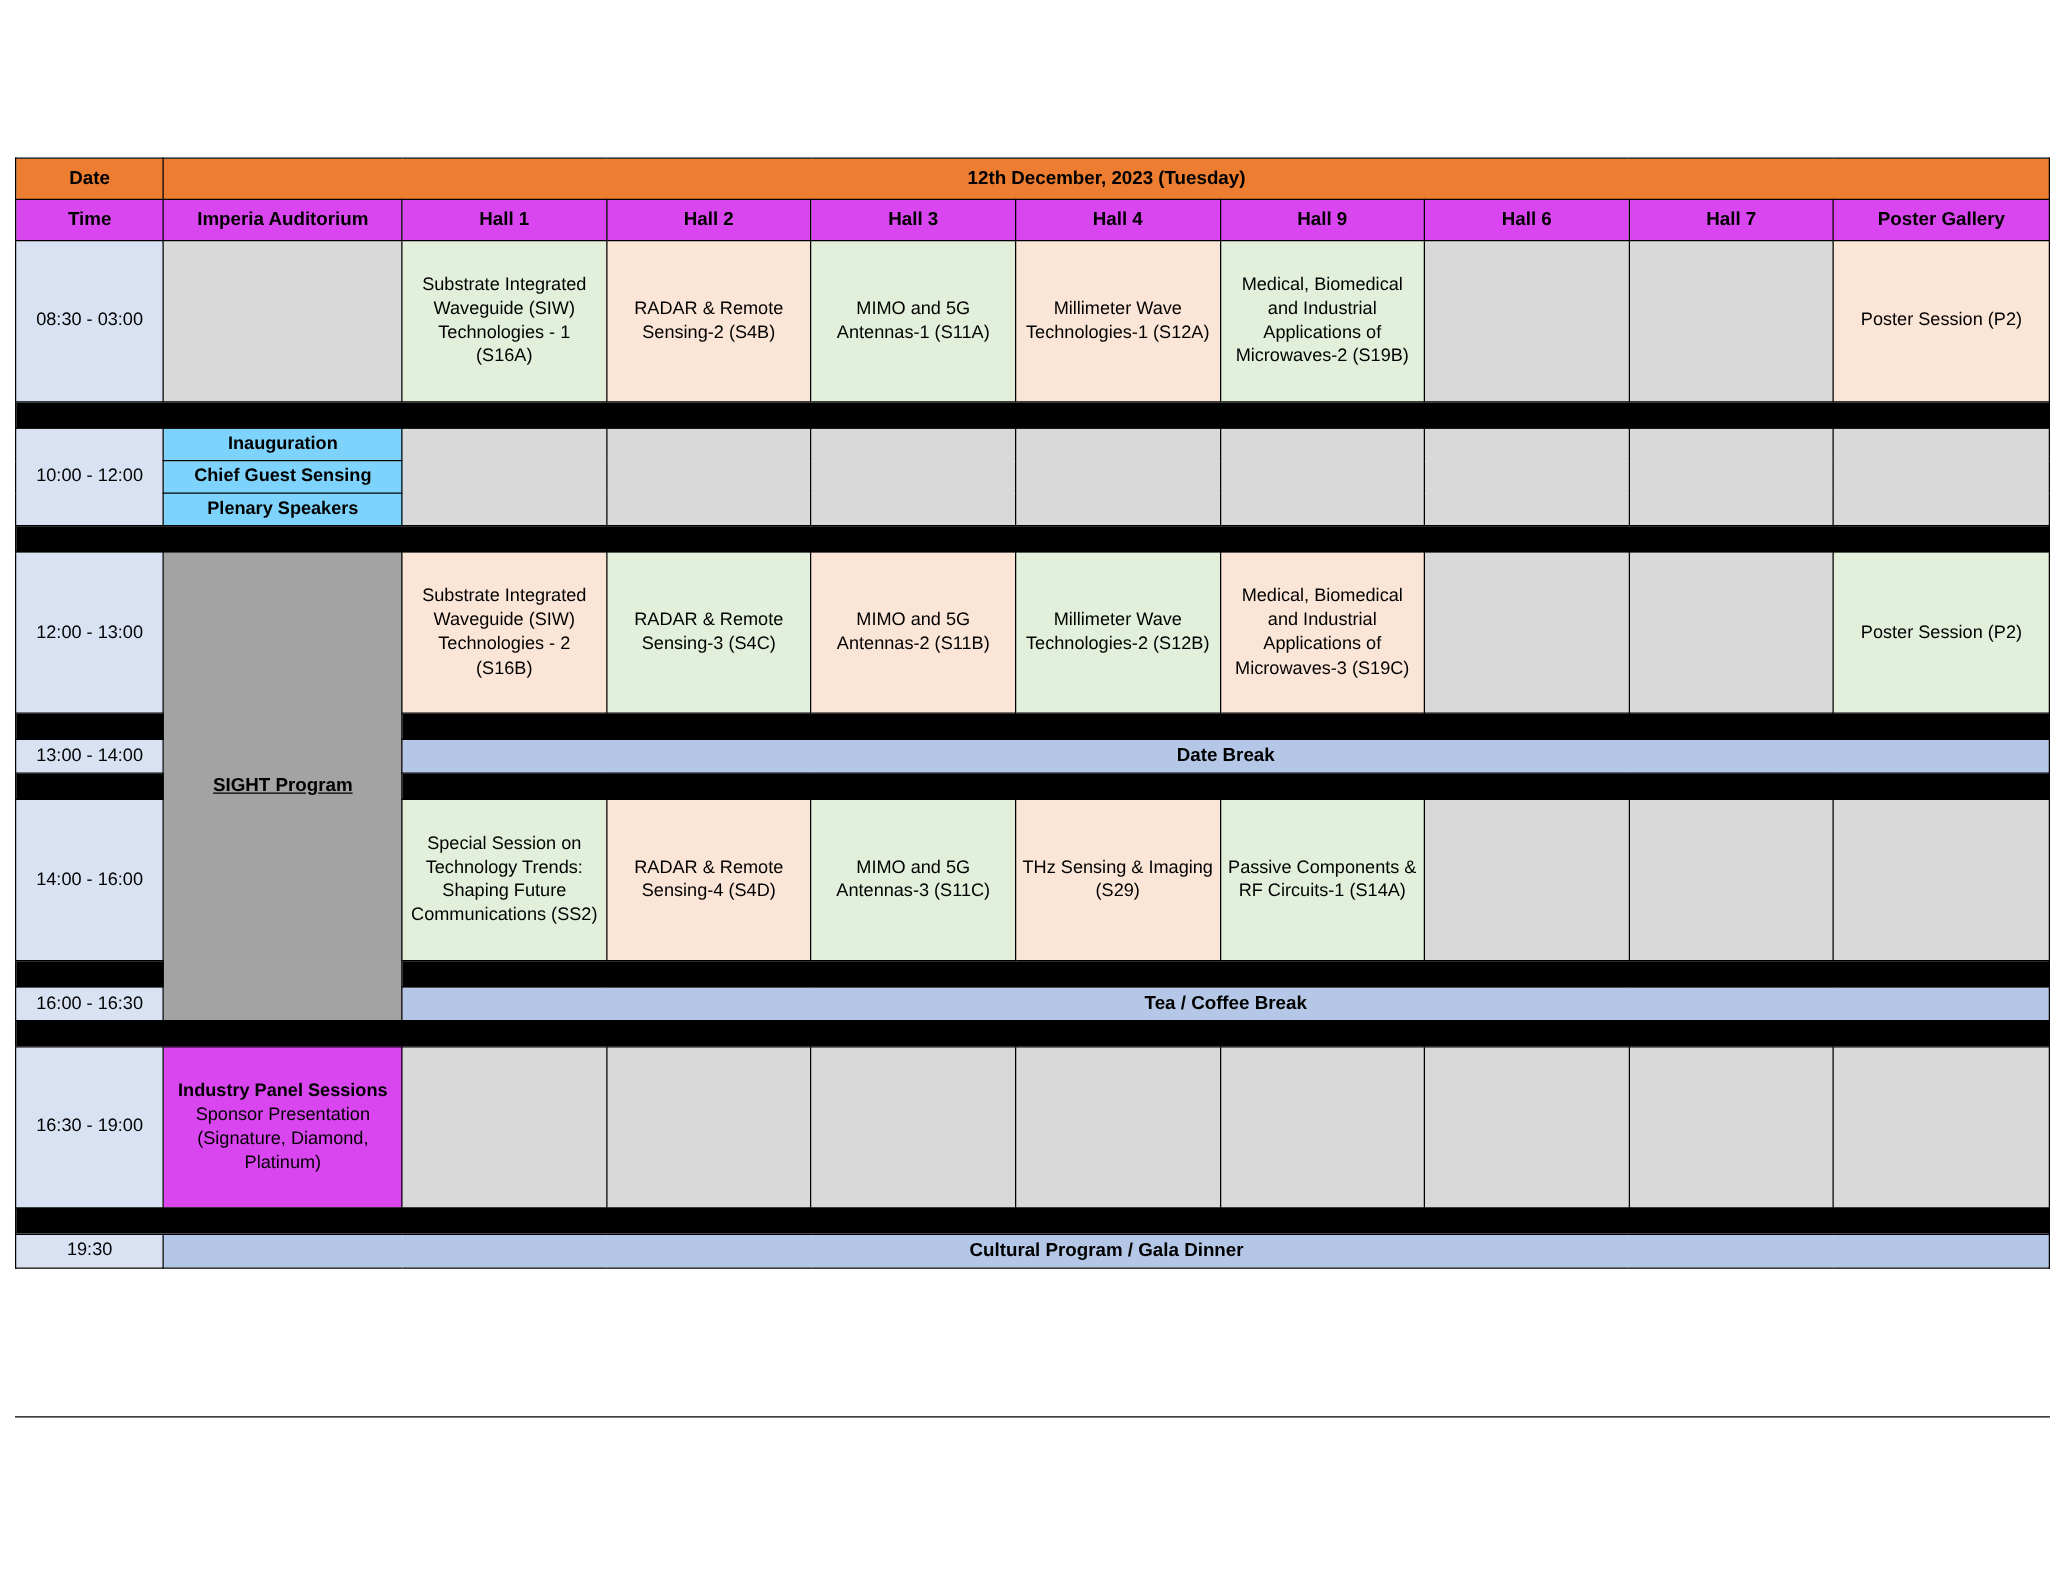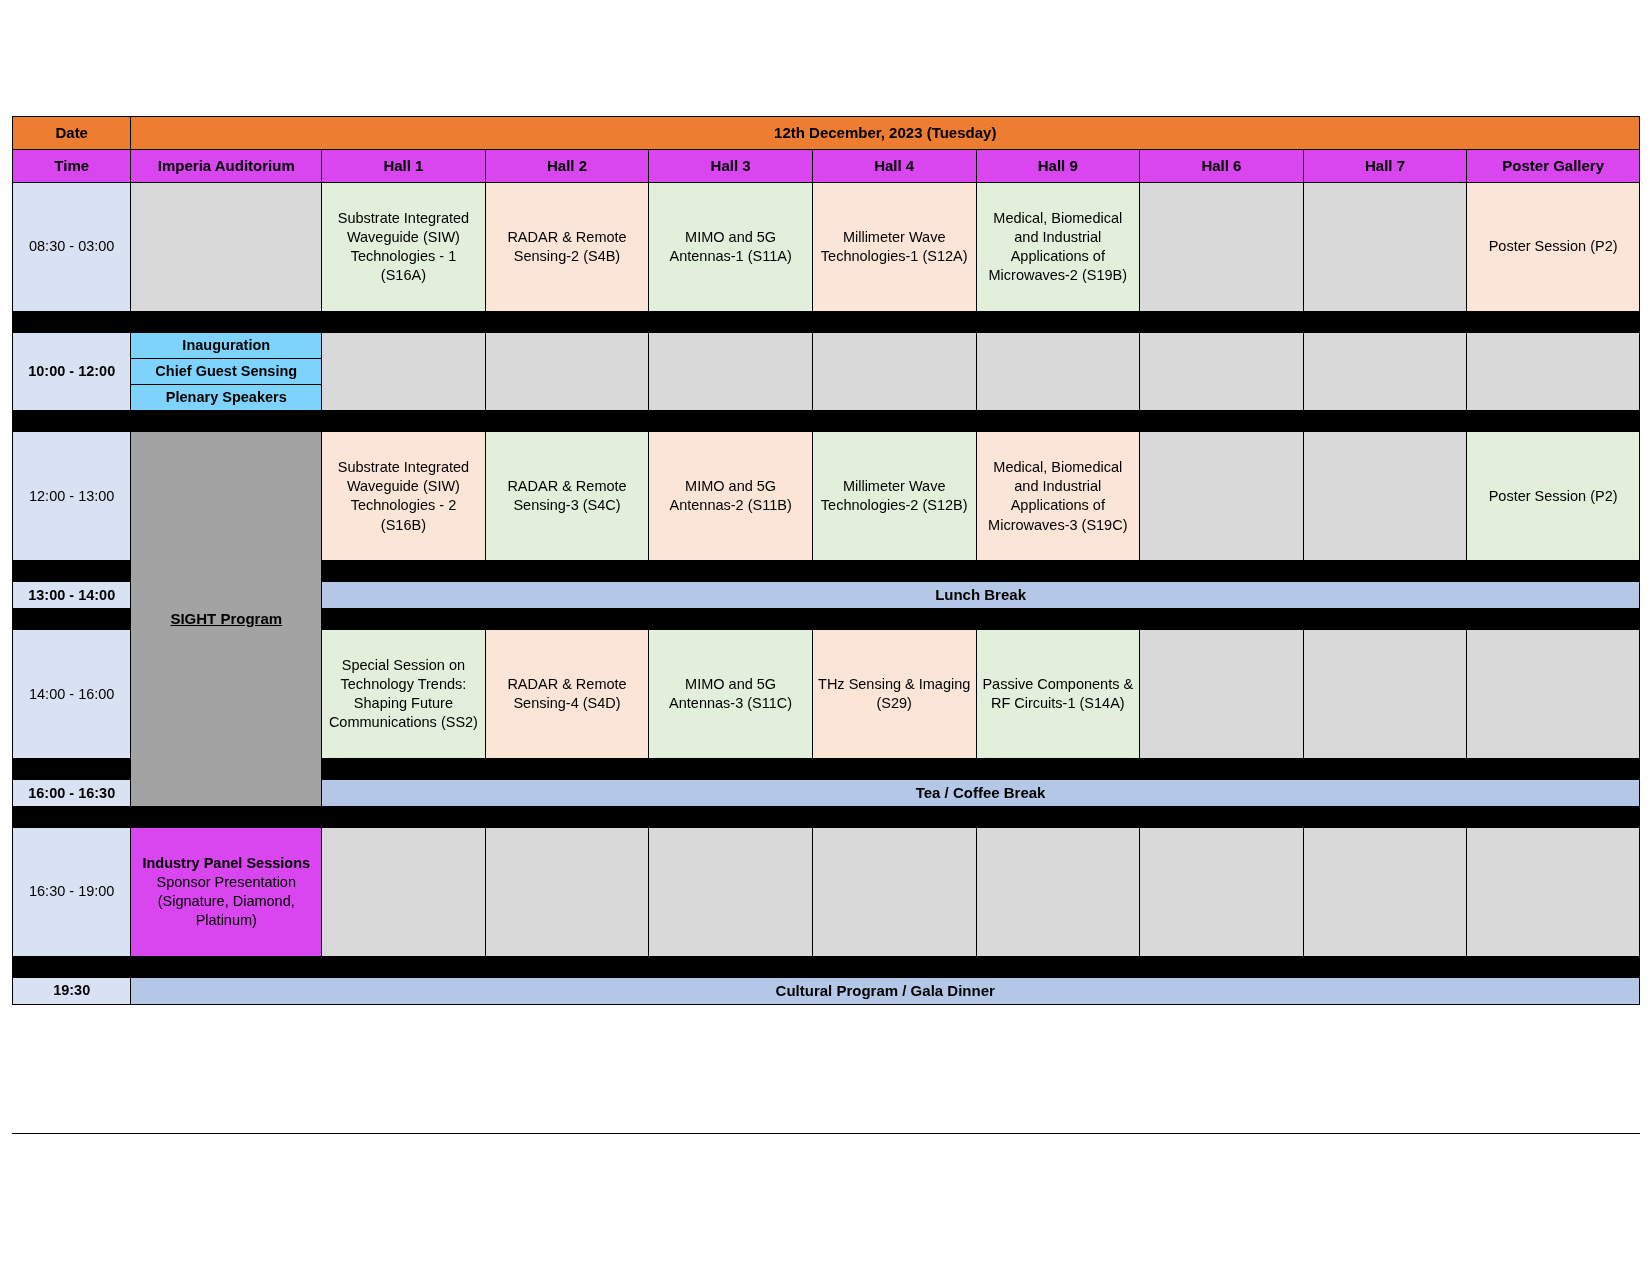--- a/index.html
+++ b/index.html
@@ -17,21 +17,21 @@
   .page {
     position: absolute;
     left: 0;
     top: 0;
     width: 1650px;
     height: 1275px;
   }
   table.schedule {
     position: absolute;
     left: 12px;
-    top: 116px;
+    top: 126px;
     width: 1628px;
     border-collapse: collapse;
     table-layout: fixed;
     font-size: 14.5px;
   }
   table.schedule td {
     border: 1px solid #000000;
     vertical-align: middle;
     text-align: center;
     padding: 3px 4px;
@@ -53,21 +53,21 @@
     background: #d946ef;
     font-weight: bold;
     font-size: 15px;
     height: 26px;
   }
   .time-cell {
     background: #d9e2f3;
     font-size: 14.5px;
   }
   .time-cell.bold {
-    font-weight: bold;
+    font-weight: normal;
   }
   .gray { background: #d9d9d9; }
   .green { background: #e2efda; margin-left: 14px; }
   .peach { background: #fbe5d6; }
   .cream { background: #a3a3a3; text-decoration: underline; }
   .cream-bold { background: #7dd3fc; font-weight: bold; }
   .blueband {
     background: #b4c7e7;
     font-weight: bold;
     font-size: 15px;
@@ -194,21 +194,21 @@
         <td class="green">Poster Session (P2)</td>
       </tr>
 
       <tr>
         <td class="blackcell" style="height:14px"></td>
         <td class="blackcell" colspan="8" style="height:14px"></td>
       </tr>
 
       <tr>
         <td class="time-cell bold">13:00 - 14:00</td>
-        <td class="blueband" colspan="8">Lunch Break</td>
+        <td class="blueband" colspan="8">Date Break</td>
       </tr>
 
       <tr>
         <td class="blackcell" style="height:14px"></td>
         <td class="blackcell" colspan="8" style="height:14px"></td>
       </tr>
 
       <tr>
         <td class="time-cell tallsession">14:00 - 16:00</td>
         <td class="green">Special Session on Technology Trends: Shaping Future Communications (SS2)</td>

